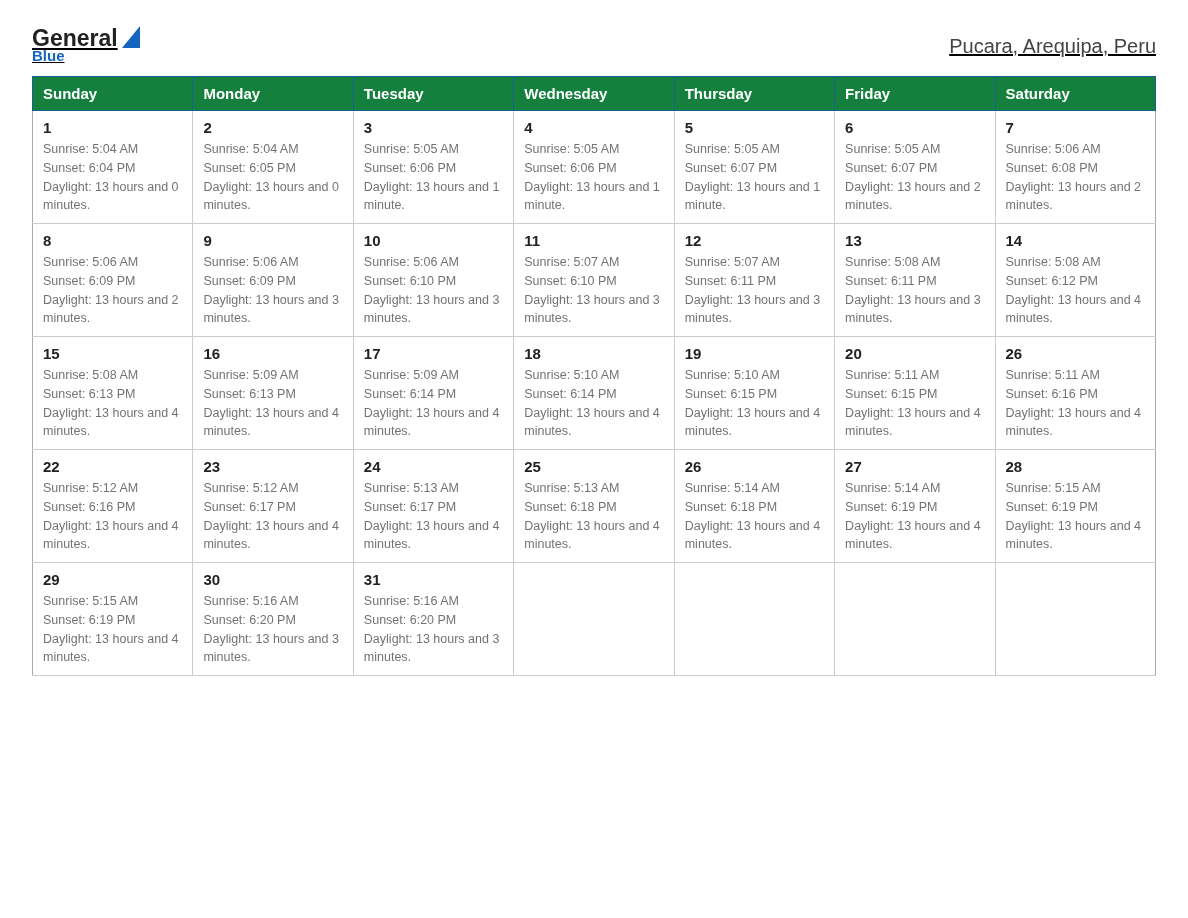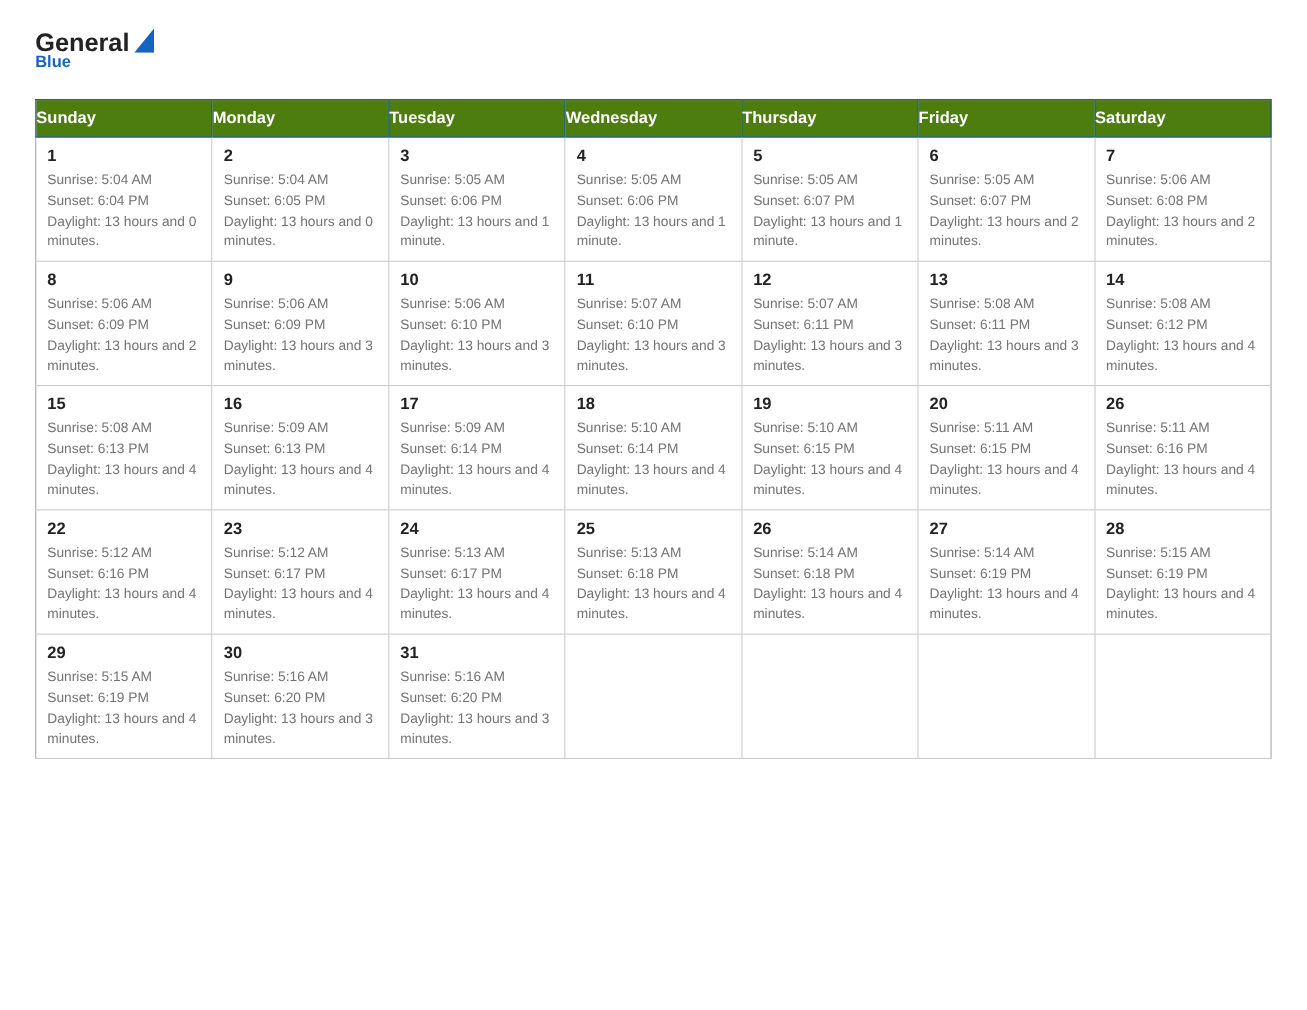--- a/index.html
+++ b/index.html
@@ -7,21 +7,22 @@
       font-family: Arial, sans-serif;
       background: #fff;
       padding: 24px 32px;
       width: 1188px;
       min-height: 918px;
     }
     .header {
       display: flex;
       justify-content: space-between;
       align-items: center;
-      margin-bottom: 25px;
+      margin-bottom: 12px;
+      text-decoration: underline;
     }
     .title-block {
       text-align: right;
     }
     .title-month {
       font-size: 42px;
       font-weight: 400;
       color: #1a1a1a;
       letter-spacing: -0.5px;
     }
@@ -29,25 +30,25 @@
       font-size: 20px;
       color: #444;
       margin-top: 4px;
     }
     .calendar {
       width: 100%;
       border-collapse: collapse;
       border: 1px solid #aaa;
     }
     .calendar th {
-      background: #4d7c0f;
+      background: #15803d;
       color: #fff;
       font-size: 15px;
       font-weight: 600;
-      padding: 8px 0;
+      padding: 8px 10px;
       text-align: left;
       border: 1px solid #1a6090;
     }
     .calendar td {
       vertical-align: top;
       padding: 8px 10px;
       font-size: 13px;
       color: #222;
       border: 1px solid #ccc;
       width: 14.28%;
@@ -102,20 +103,21 @@
               <polygon points="0,22 18,22 18,0" fill="#1565c0"></polygon>
             </svg>
         </span>
       </div>
       <div style="display:flex;align-items:center;margin-top:-3px;">
         <span class="logo-text-blue">Blue</span>
       </div>
     </div>
   </div>
   <div class="title-block">
+    <div class="title-location">Pucara, Arequipa, Peru</div>
   </div>
 </div>
 
 <table class="calendar">
   <thead>
     <tr>
       <th>Sunday</th>
       <th>Monday</th>
       <th>Tuesday</th>
       <th>Wednesday</th>

